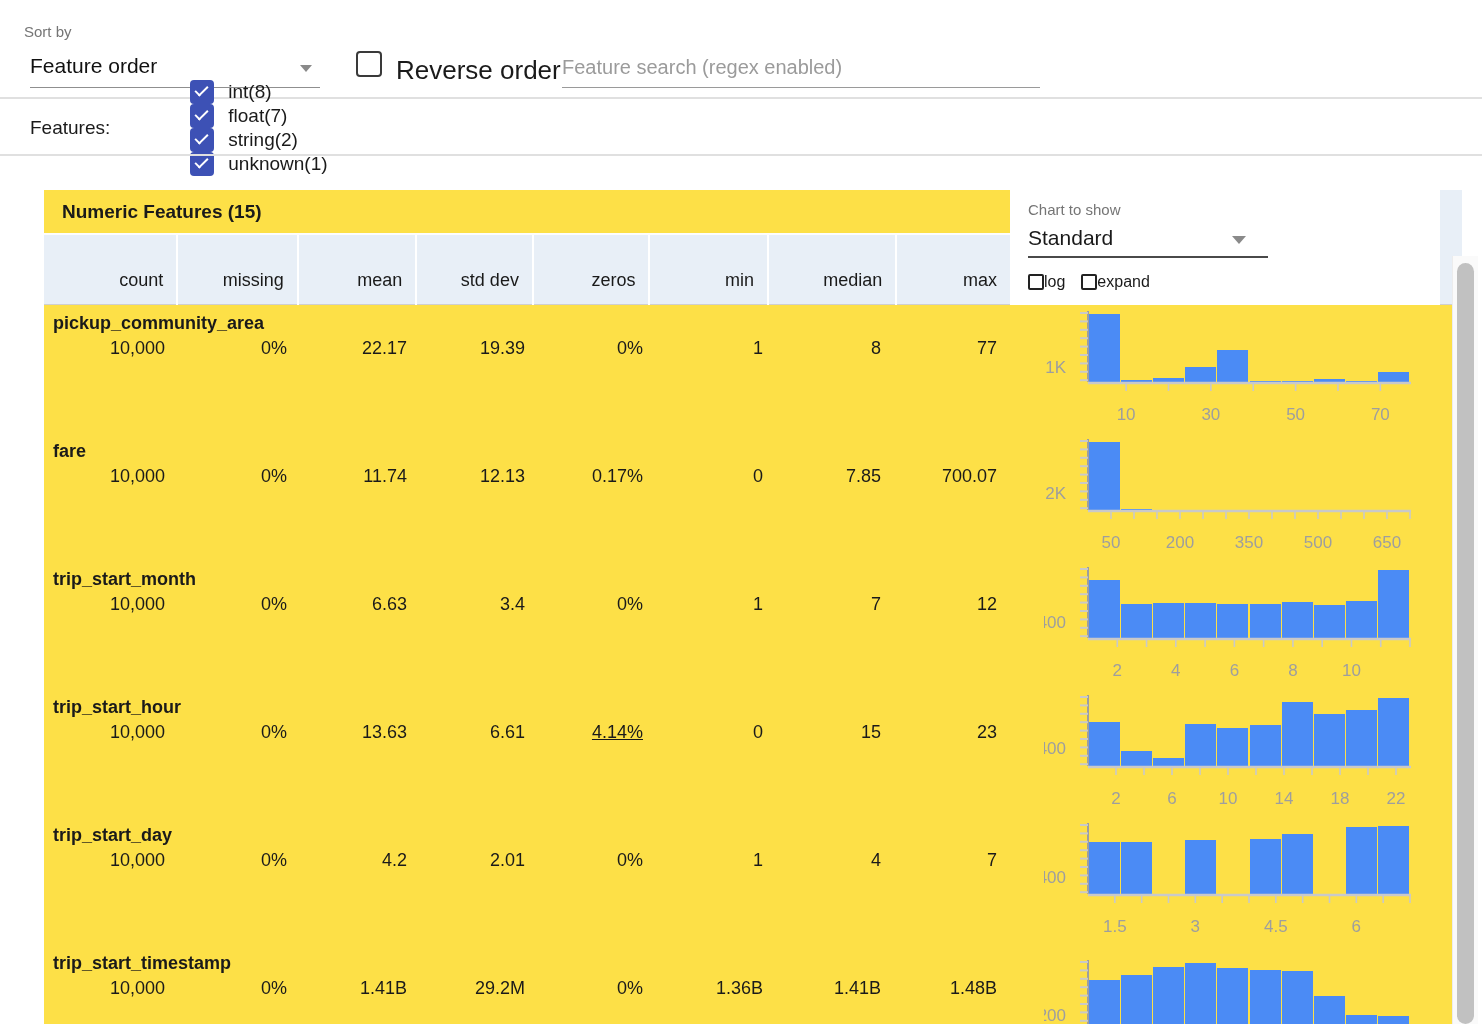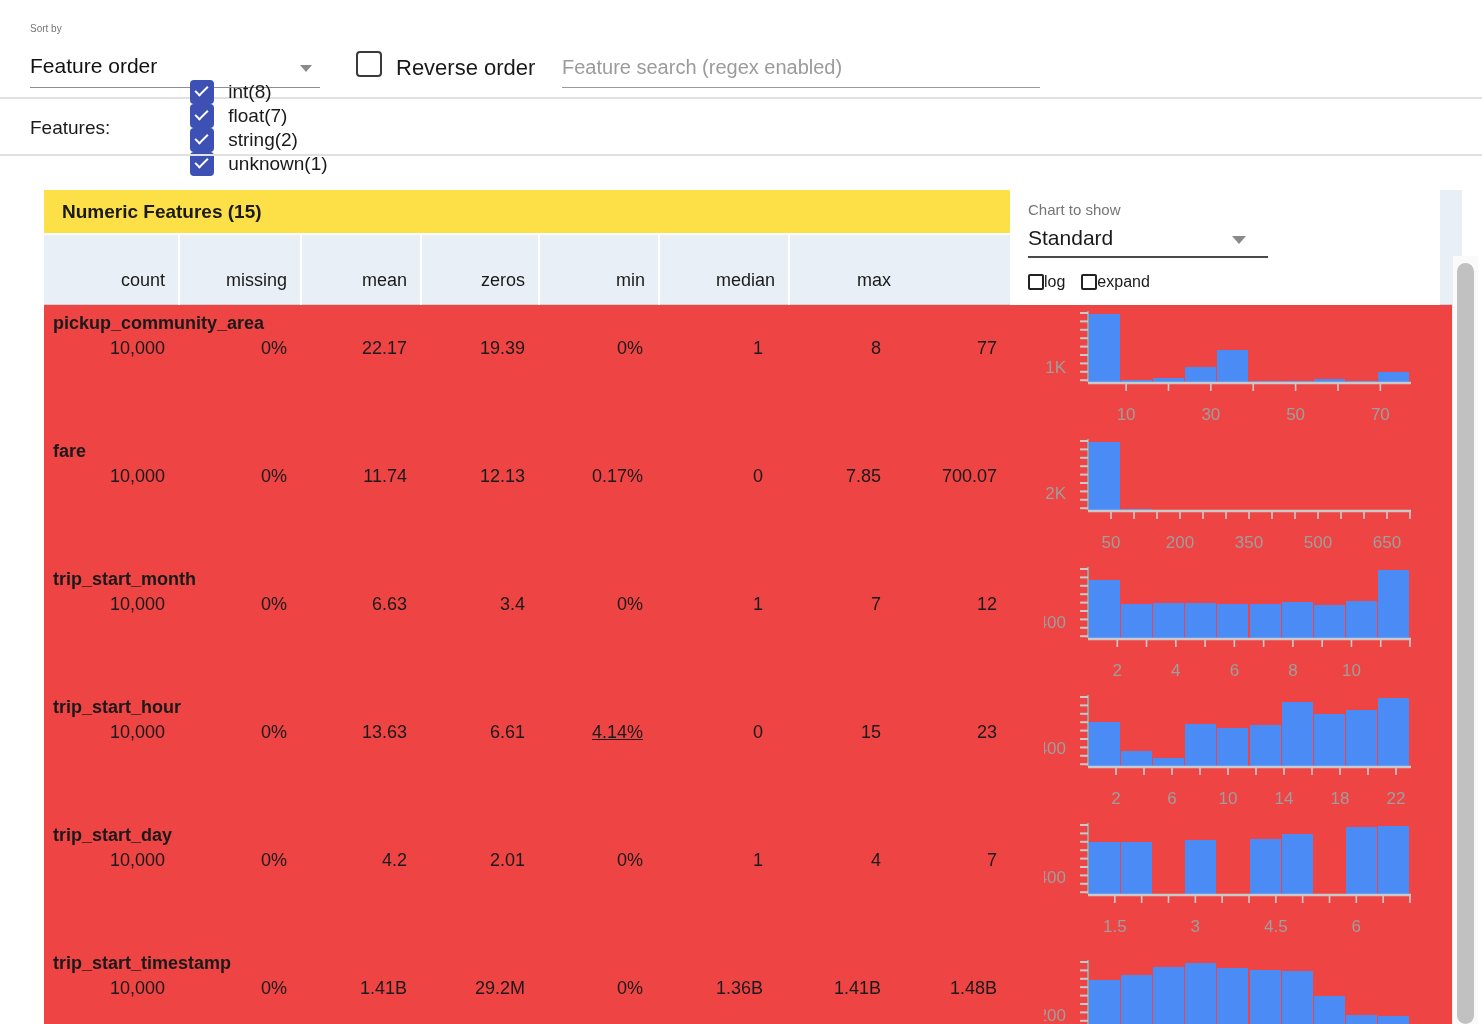--- a/index.html
+++ b/index.html
@@ -1,29 +1,29 @@
 <!DOCTYPE html>
 <html><head>
 <meta charset="utf-8">
 <style>
   * { margin:0; padding:0; box-sizing:border-box; }
   html,body { width:1482px; height:1024px; overflow:hidden; background:#fff;
               font-family:"Liberation Sans", sans-serif; color:#1a1a1a; position:relative; }
 
   
-  .sortby-label { position:absolute; left:30px; top:23px; font-size:10px; color:#757575; }
+  .sortby-label { position:absolute; left:24px; top:23px; font-size:15px; color:#757575; }
   .sortby-select { position:absolute; left:30px; top:50px; width:290px; height:38px;
                    border-bottom:1px solid #8f8f8f; font-size:21px; color:#111; cursor:pointer; }
   .sortby-select .val { position:absolute; left:0; top:4px; }
   .caret { width:0; height:0; border-left:6px solid transparent; border-right:6px solid transparent;
            border-top:7px solid #8a8a8a; position:absolute; }
   .sortby-select .caret { right:8px; top:15px; }
   .cb-outline { position:absolute; background:#fff; border:2.5px solid #3a3a3a; border-radius:4px; cursor:pointer; }
   .reverse-cb { left:356px; top:51px; width:26px; height:26px; }
-  .reverse-label { position:absolute; left:396px; top:55px; font-size:22px; }
+  .reverse-label { position:absolute; left:396px; top:55px; font-size:26px; }
   .search { position:absolute; left:562px; top:48px; width:478px; height:40px; border:none;
             border-bottom:1px solid #9a9a9a; outline:none; font-size:20px;
             font-family:"Liberation Sans", sans-serif; color:#333; background:transparent; }
   .search::placeholder { color:#9b9b9b; }
   .divider { position:absolute; left:0; width:1482px; height:2px; background:#e0e0e0; }
   .d1 { top:97px; } .d2 { top:154px; height:1.5px; }
 
   
   .filters { position:absolute; left:30px; top:104px; height:48px; display:flex; align-items:center; }
   .filters-label { font-size:19px; margin-right:80px; }
@@ -49,21 +49,21 @@
                 border-bottom:2px solid #4a4a4a; font-size:21px; cursor:pointer; }
   .cts-select .val { position:absolute; left:0; top:2px; }
   .cts-select .caret { right:22px; top:12px; border-left-width:7px; border-right-width:7px; border-top-width:8px; }
   .cts-checks { position:absolute; left:18px; top:83px; display:flex; align-items:center; }
   .cb-small { width:16px; height:16px; border:2px solid #222; border-radius:2px; background:#fff;
               flex:none; cursor:pointer; }
   .cts-check-label { font-size:16px; margin-right:16px; }
 
   
   .rows { position:absolute; top:115px; left:0; width:1418px; }
-  .feature-row { position:relative; height:128px; background:#ef4444; }
+  .feature-row { position:relative; height:128px; background:#fde047; }
   .feature-name { position:absolute; left:9px; top:8px; font-size:18px; font-weight:bold; }
   .stat-cells { position:absolute; left:0; top:33px; display:flex; }
   .stat-cell { padding-right:13px; text-align:right; font-size:18px; }
   .chart { position:absolute; left:1000px; top:0; width:380px; height:128px; }
 
   
   .scroll-track { position:absolute; left:1452px; top:256px; width:26px; height:768px;
                   background:#fafafa; border-left:1px solid #ececec; }
   .scroll-thumb { position:absolute; left:1457px; top:263px; width:17px; height:761px;
                   border-radius:9px; background:#c1c1c1; cursor:pointer; }
@@ -107,20 +107,21 @@
 </div>
 <div class="divider d2"></div>
 
 <div class="panel">
   <div class="panel-header" style="background: rgb(232, 239, 247);">
     <div class="title-bar" style="background: #fde047;">Numeric Features (15)</div>
     <div class="subheader" id="subheader">
         <div class="col-head" style="width: 134px;">count</div>
         <div class="col-head" style="width: 122px;">missing</div>
         <div class="col-head" style="width: 120px;">mean</div>
+        <div class="col-head" style="width: 118px;">std dev</div>
         <div class="col-head" style="width: 118px;">zeros</div>
         <div class="col-head" style="width: 120px; text-align: right;">min</div>
         <div class="col-head" style="width: 130px;">median</div>
         <div class="col-head" style="width: 116px;">max</div>
       </div>
     <div class="chart-controls">
       <div class="cts-label">Chart to show</div>
       <div class="cts-select">
         <span class="val">Standard</span>
         <span class="caret"></span>

